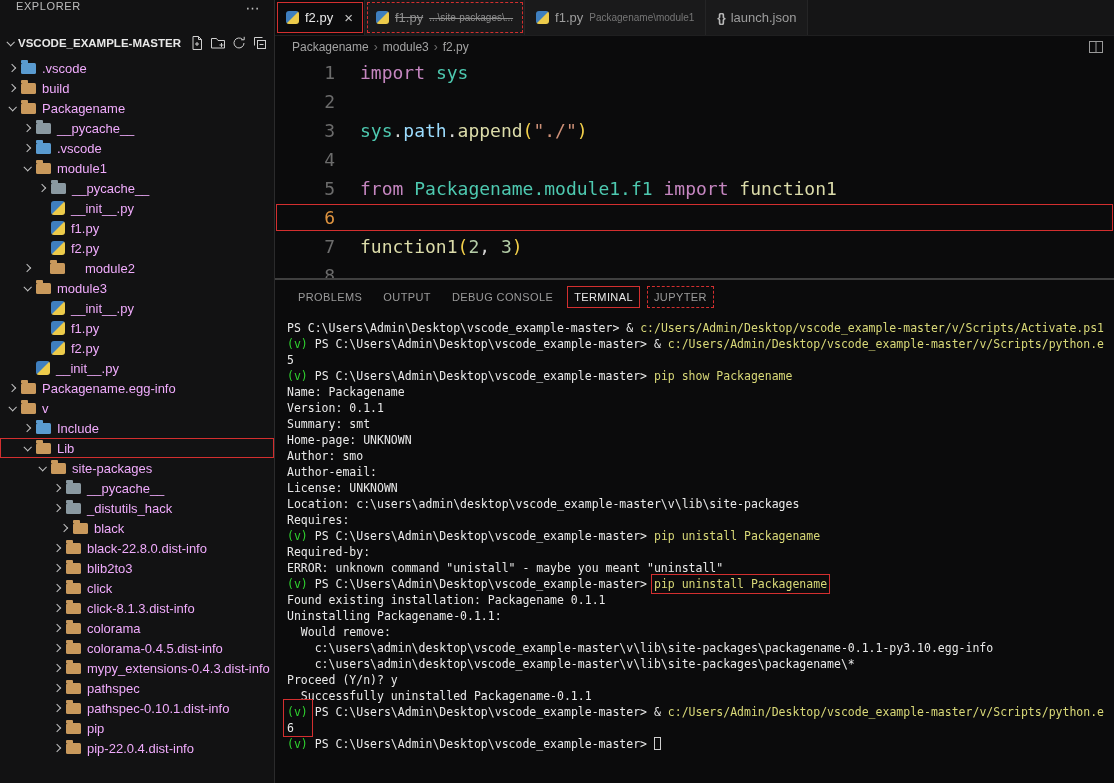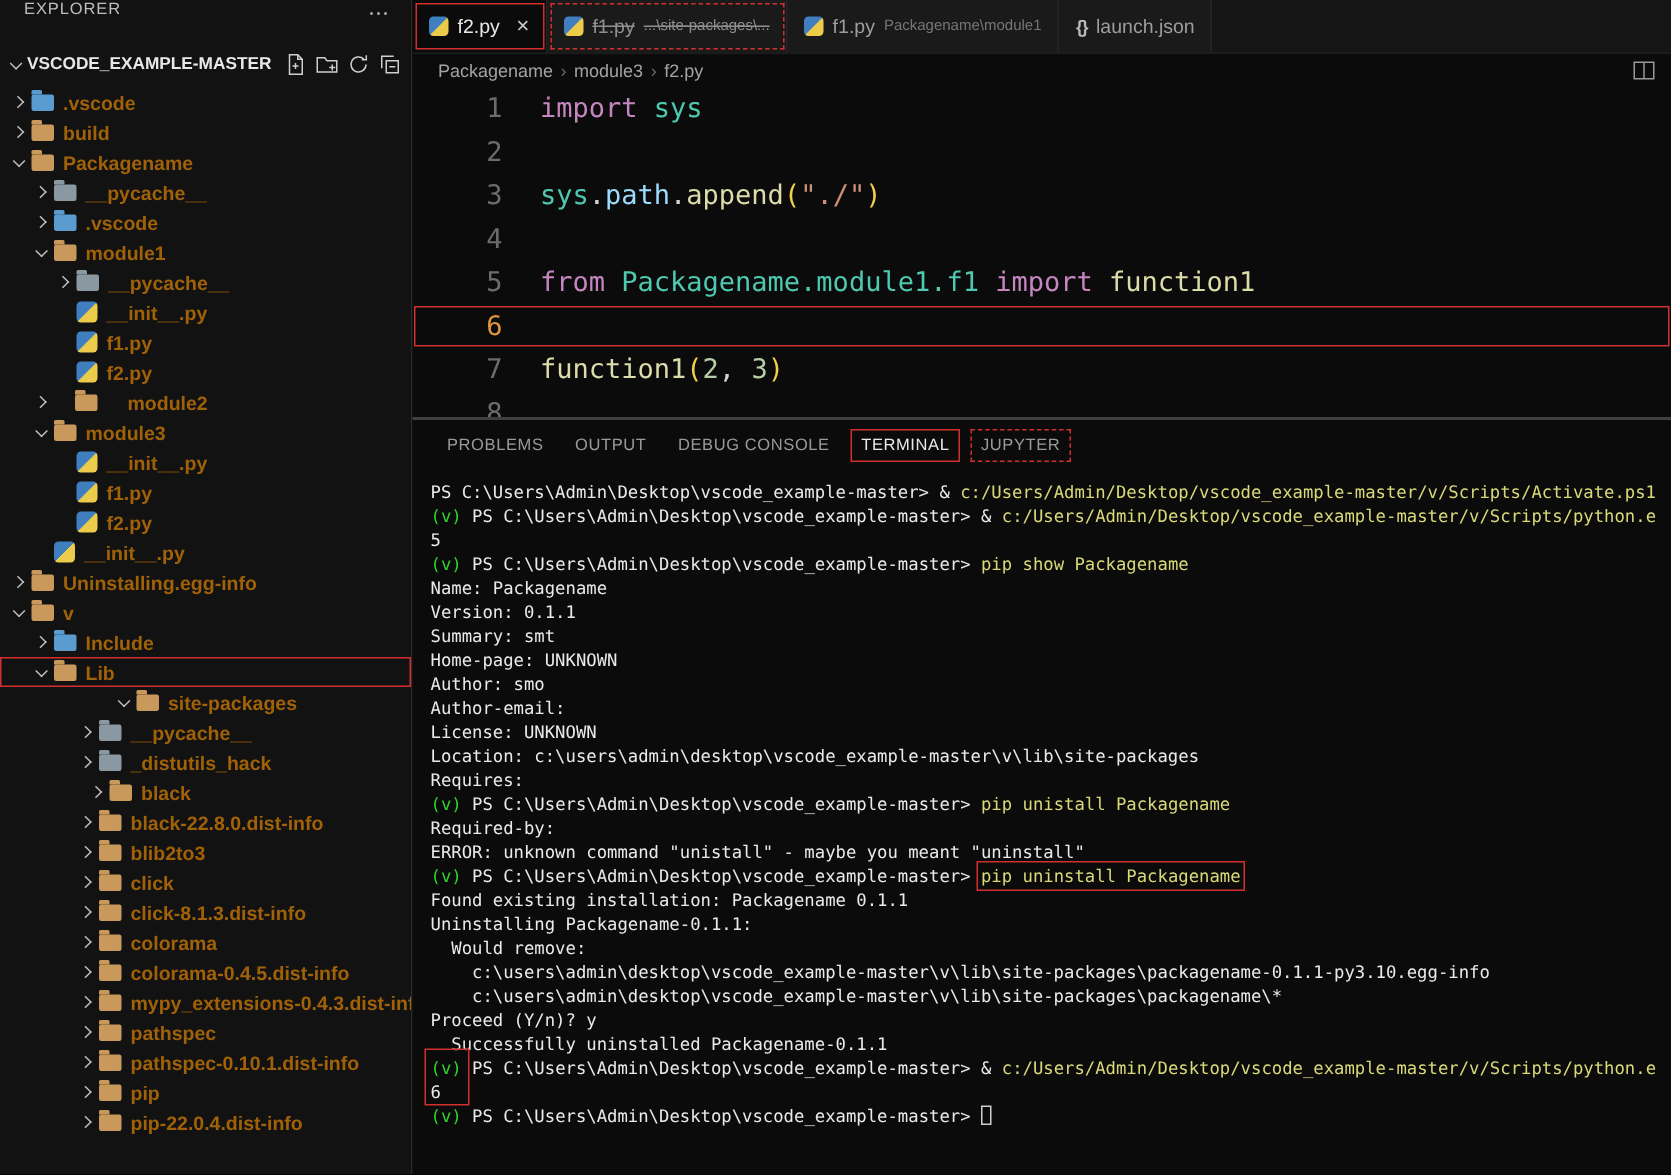--- a/index.html
+++ b/index.html
@@ -9,21 +9,21 @@
 
   
   .sidebar { width:275px; flex-shrink:0; background:#121213; border-right:1px solid #2b2b2c; display:flex; flex-direction:column; overflow:hidden; }
   .sb-title-row { height:30px; display:flex; align-items:flex-start; justify-content:space-between; padding:0 14px 0 16px; font-size:11px; letter-spacing:.6px; color:#bdbdbd; }
   .sb-more { color:#c5c5c5; font-size:14px; cursor:pointer; }
   .sb-section-row { height:26px; display:flex; align-items:center; font-weight:bold; font-size:11.5px; color:#e8e8e8; padding:0 6px 0 2px; cursor:pointer; }
   .sb-actions { margin-left:auto; display:flex; gap:5px; }
   .act-icon { width:16px; height:16px; display:inline-flex; cursor:pointer; }
   .act-icon svg { width:16px; height:16px; }
   .tree { flex:1; overflow:hidden; padding-top:2px; }
-  .trow { height:20px; display:flex; align-items:center; font-size:13px; color:#a16207; cursor:pointer; white-space:nowrap;font-weight:bold; }
+  .trow { height:20px; display:flex; align-items:center; font-size:13px; color:#f0abfc; cursor:pointer; white-space:nowrap; }
   .trow.ann-solid { outline:1.6px solid var(--red); outline-offset:-1px; }
   .chev { width:16px; height:16px; display:inline-flex; align-items:center; justify-content:center; flex-shrink:0; }
   .chev::before { content:""; width:5px; height:5px; border-right:1.4px solid #c0c0c0; border-bottom:1.4px solid #c0c0c0; display:block; }
   .chev.down::before  { transform:rotate(45deg) translateY(-1px); }
   .chev.right::before { transform:rotate(-45deg); }
   .chev.none::before  { display:none; }
   .ficon { width:15px; height:11px; margin:0 6px 0 1px; position:relative; border-radius:1.5px; flex-shrink:0; }
   .ficon::before { content:""; position:absolute; top:-3px; left:0; width:7px; height:3px; border-radius:1px 1px 0 0; background:inherit; }
   .f-yellow { background:#c9995c; }
   .f-blue   { background:#5a9bd0; }
@@ -206,38 +206,38 @@
           <span class="tlabel">f2.py</span>
         </div>
         <div class="trow" style="padding-left: 19px;">
           <span class="chev none"></span>
           <span class="pyicon"></span>
           <span class="tlabel">__init__.py</span>
         </div>
         <div class="trow" style="padding-left: 4px;">
           <span class="chev right"></span>
           <span class="ficon f-yellow"></span>
-          <span class="tlabel">Uninstalling.egg-info</span>
+          <span class="tlabel">Packagename.egg-info</span>
         </div>
         <div class="trow" style="padding-left: 4px;">
           <span class="chev down"></span>
           <span class="ficon f-yellow"></span>
           <span class="tlabel">v</span>
         </div>
         <div class="trow" style="padding-left: 19px;">
           <span class="chev right"></span>
           <span class="ficon f-blue"></span>
           <span class="tlabel">Include</span>
         </div>
         <div class="trow ann-solid" style="padding-left: 19px;">
           <span class="chev down"></span>
           <span class="ficon f-yellow"></span>
           <span class="tlabel">Lib</span>
         </div>
-        <div class="trow" style="padding-left: 34px; margin-left: 40px;">
+        <div class="trow" style="padding-left: 34px;">
           <span class="chev down"></span>
           <span class="ficon f-yellow"></span>
           <span class="tlabel">site-packages</span>
         </div>
         <div class="trow" style="padding-left: 49px;">
           <span class="chev right"></span>
           <span class="ficon f-dim"></span>
           <span class="tlabel">__pycache__</span>
         </div>
         <div class="trow" style="padding-left: 49px;">

